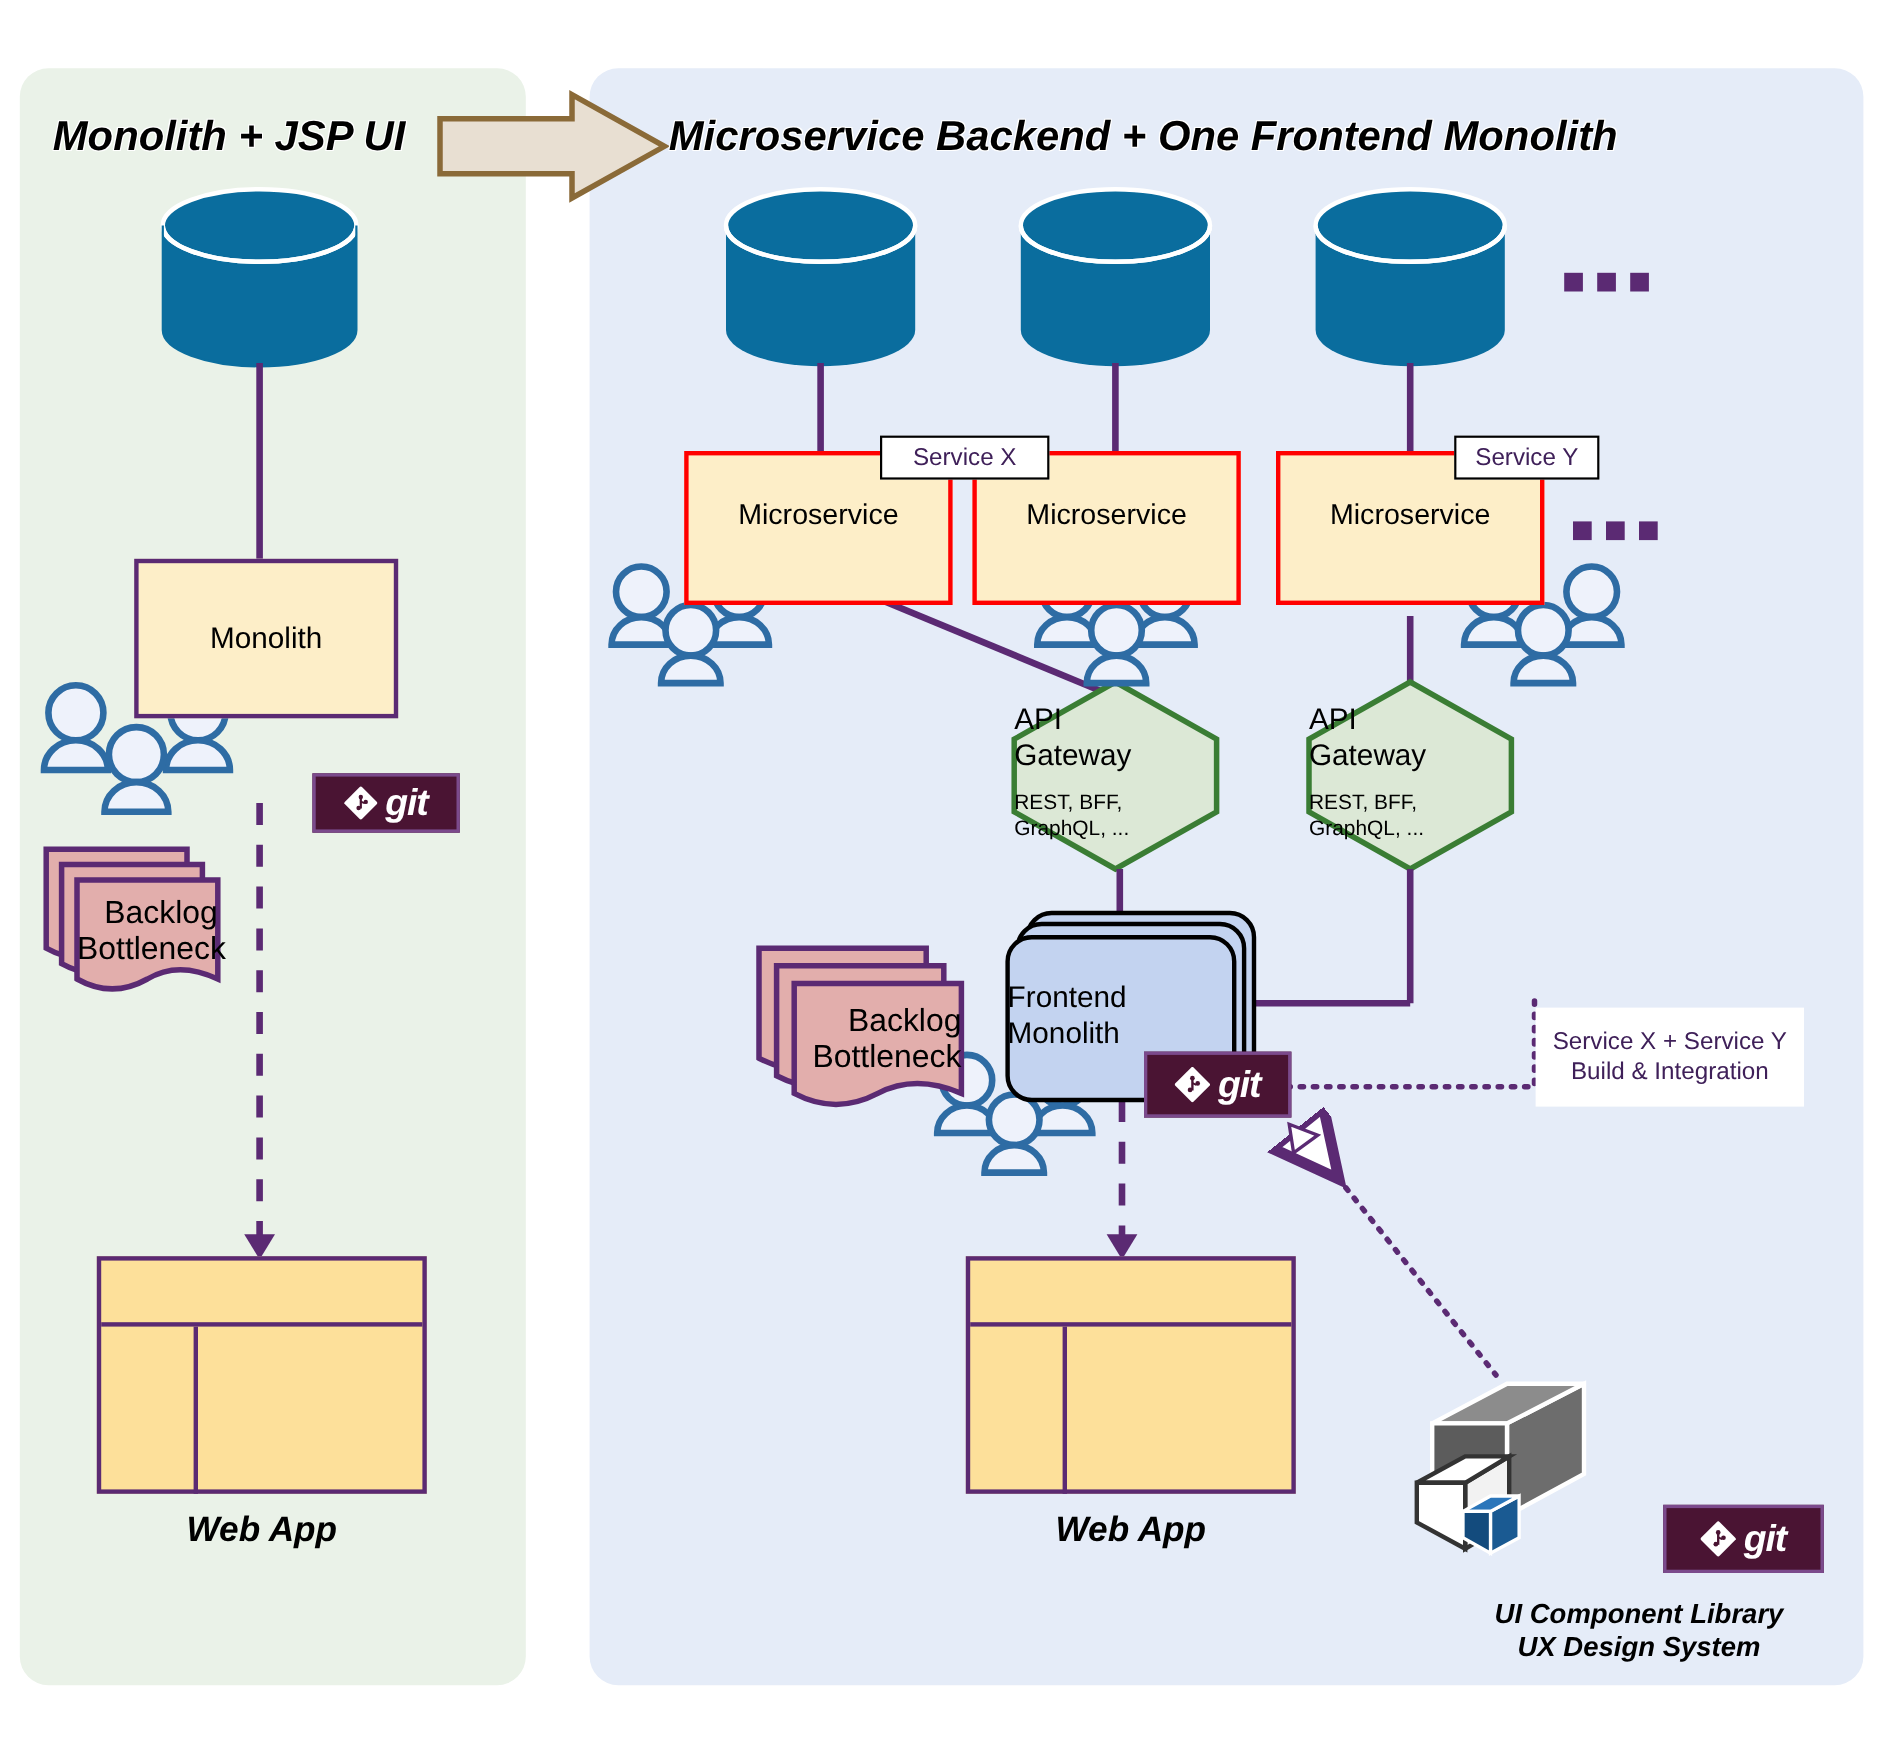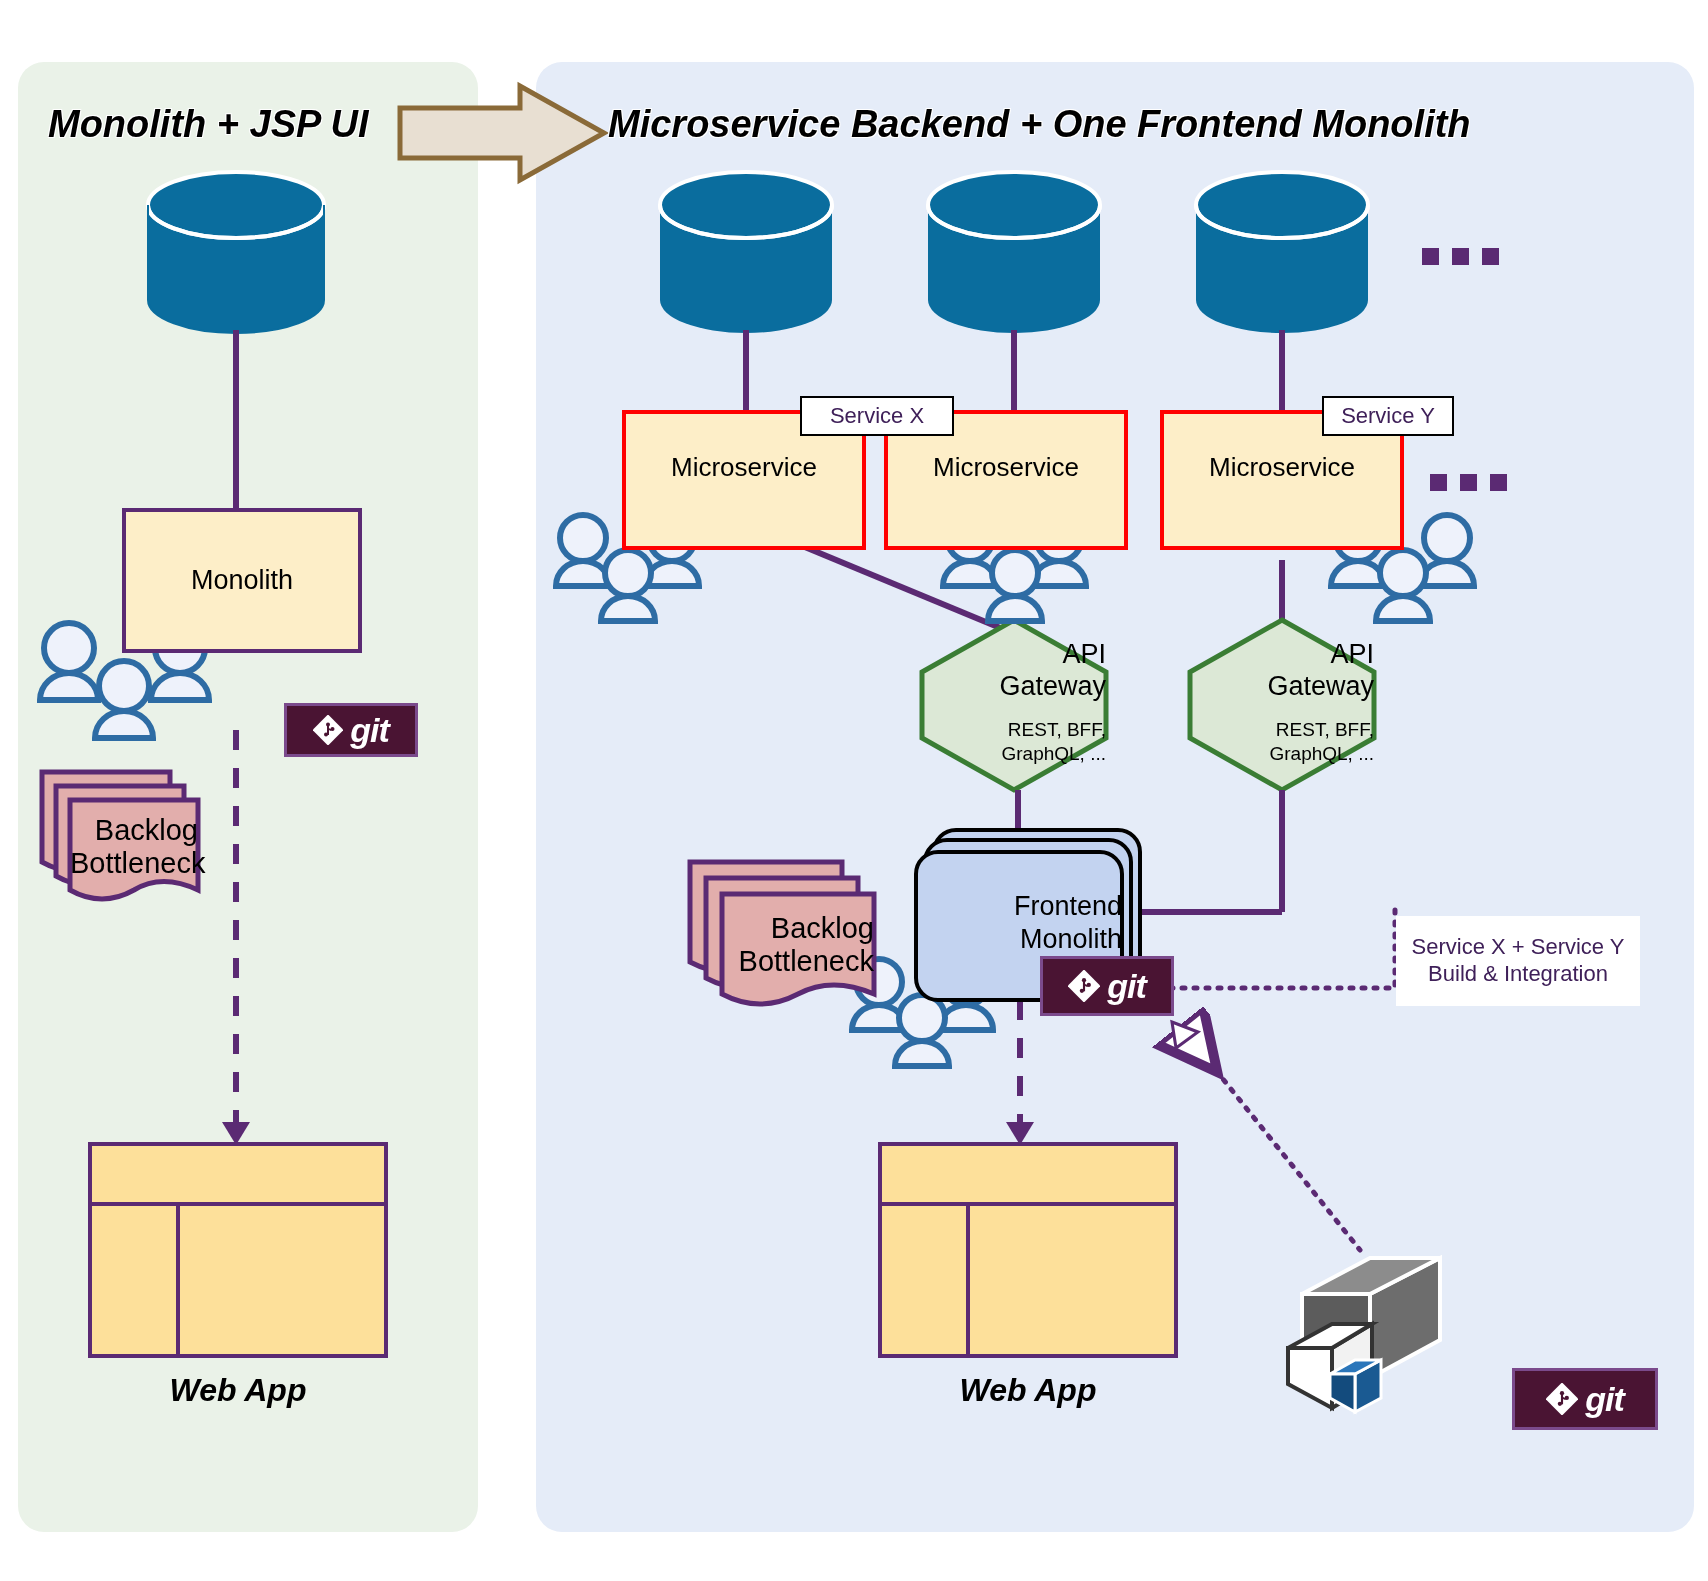--- a/index.html
+++ b/index.html
@@ -16,21 +16,21 @@
   .ptitle-left{left:48px;top:103px;font-size:38px;}
   .ptitle-right{left:608px;top:103px;font-size:38px;}
 
   svg.layer{position:absolute;left:0;top:0;width:1708px;height:1581px;pointer-events:none;}
 
   .box{position:absolute;box-sizing:border-box;display:flex;align-items:center;justify-content:center;
        text-align:center;color:#000;}
   .mono-box{background:#fdeec8;border:4px solid #5b2a73;}
   .ms-box{background:#fdeec8;border:4px solid #ff0000;font-size:26px;}
   .svc-label{background:#ffffff;border:2px solid #000;color:#3f2059;font-size:22px;}
-  .hexlabel{position:absolute;text-align:right;color:#000;}
+  .hexlabel{position:absolute;text-align:left;color:#000;}
 
   .webapp{position:absolute;box-sizing:border-box;border:4px solid #5b2a73;background:#fde09a;}
   .webapp-head{position:absolute;box-sizing:border-box;border-bottom:4px solid #5b2a73;}
   .webapp-div{position:absolute;width:4px;background:#5b2a73;}
   .webapp-cap{position:absolute;font-style:italic;font-weight:bold;font-size:32px;color:#000;text-align:center;}
 
   .gitbadge{position:absolute;background:#4a1433;border:3px solid #7b4a8c;display:flex;align-items:center;
      justify-content:center;gap:7px;color:#fff;font-weight:bold;font-style:italic;box-sizing:border-box;}
   .gitbadge .gt{font-size:34px;letter-spacing:-1px;}
 
@@ -314,14 +314,18 @@
         <circle cx="15" cy="9.5" r="2"></circle>
           <circle cx="19.5" cy="14" r="2"></circle>
           <circle cx="13" cy="19.5" r="2"></circle>
         <rect x="14" y="9" width="2" height="11"></rect>
           <path d="M15.5,13 L19,14.6 L18,16 L14.8,14.5Z"></path>
       </g>
     </svg>
     <span class="gt">git</span>
   </div>
 
+  <div class="uclabel" style="left:1320px;top:1452px;width:340px;">
+    <div>UI Component Library</div>
+    <div>UX Design System</div>
+  </div>
 
 </div>
 
 </body></html>

